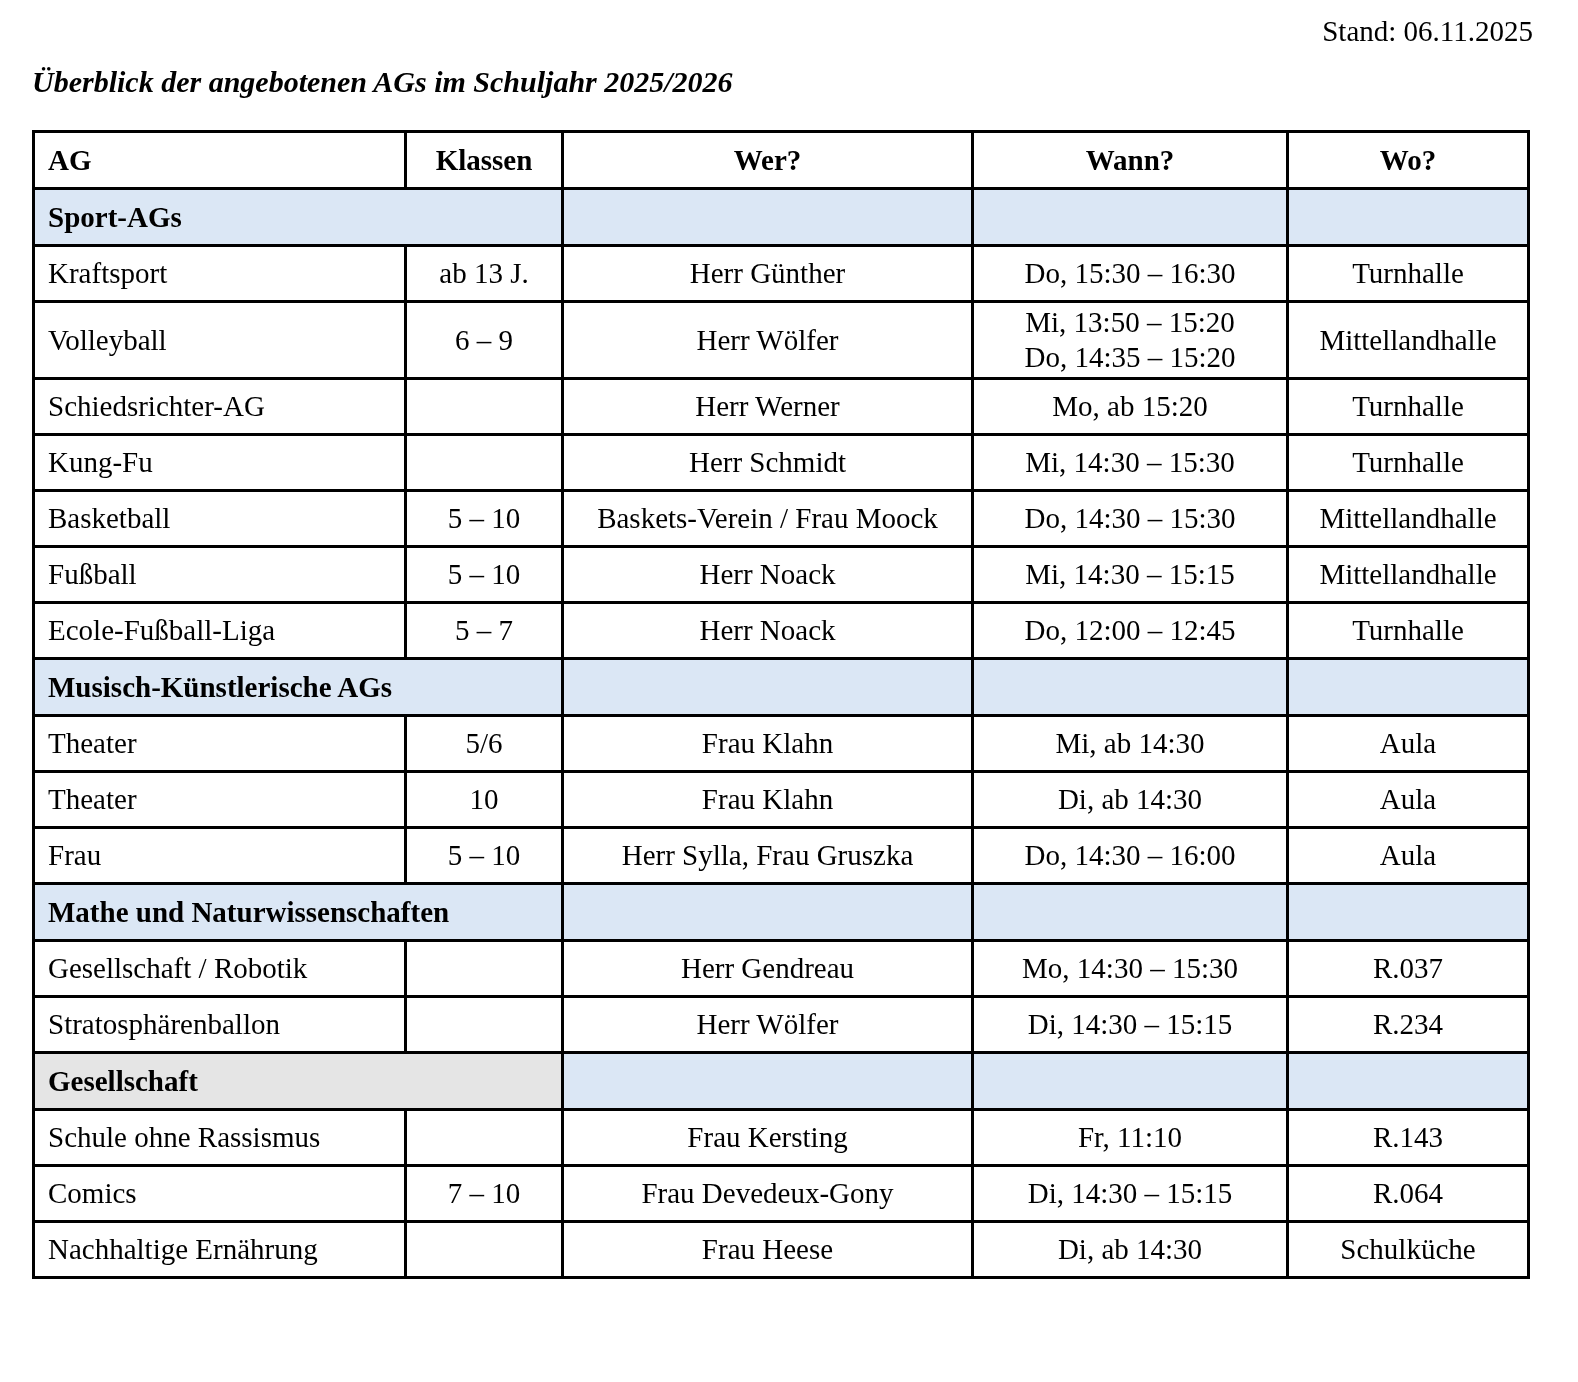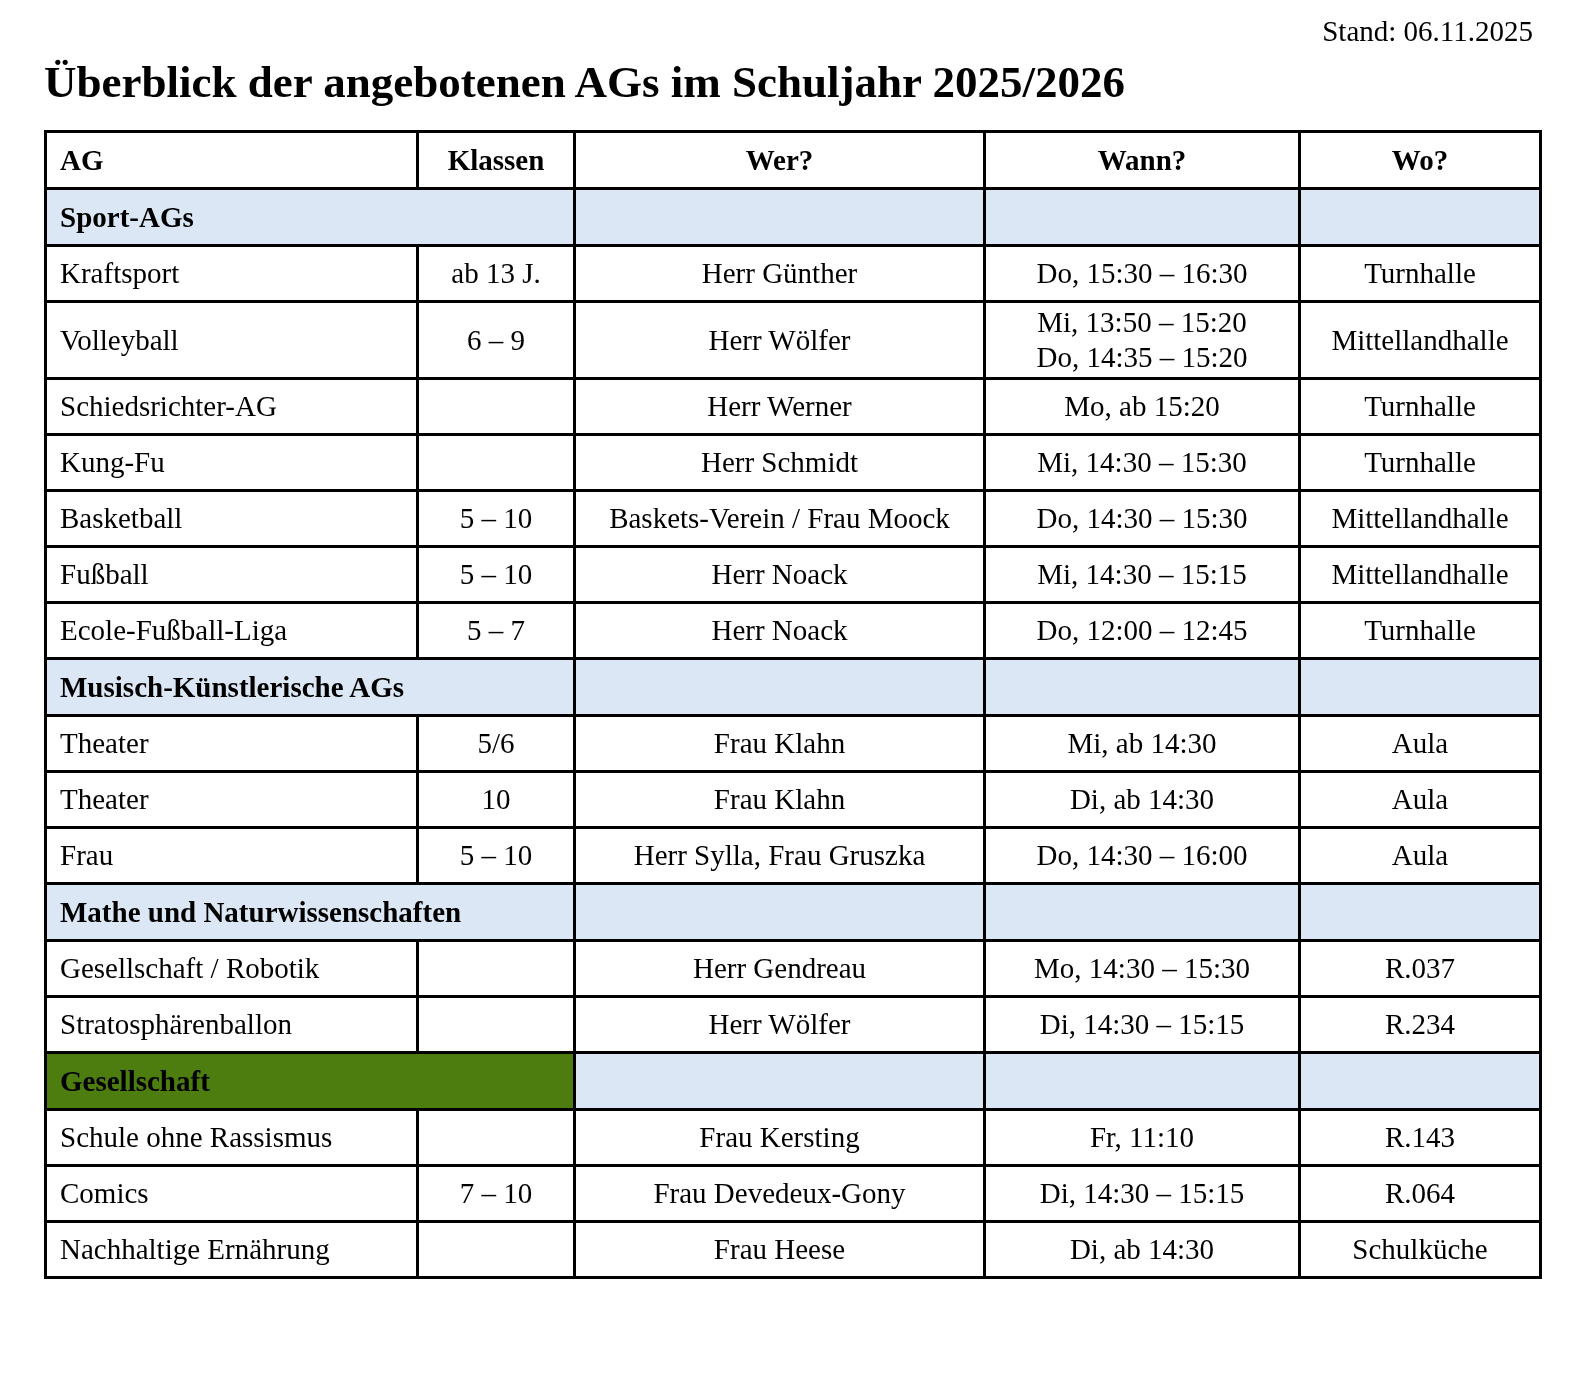--- a/index.html
+++ b/index.html
@@ -8,32 +8,33 @@
     padding: 0;
     background: #ffffff;
     color: #000000;
     font-family: "Liberation Serif", "DejaVu Serif", serif;
   }
   body {
     width: 1578px;
     min-height: 1382px;
   }
   .page {
-    padding: 14px 45px 0 44px;
+    padding: 14px 45px 0 32px;
   }
   .stand {
     text-align: right;
     font-size: 29px;
     line-height: 34px;
   }
   .title {
-    font-size: 45px;
+    font-size: 30px;
     line-height: 48px;
     font-weight: bold;
     margin: 10px 0 0 0;
+    font-style: italic;
   }
   table.ag-table {
     border-collapse: collapse;
     table-layout: fixed;
     width: 1495px;
     margin-top: 24px;
   }
   th, td {
     border: 3px solid #000000;
     font-size: 29px;
@@ -213,21 +214,21 @@
         <tr>
           <td class="cell-left">Stratosphärenballon</td>
           <td></td>
           <td>Herr Wölfer</td>
           <td class="wann-cell">
             <div>Di, 14:30 – 15:15</div>
           </td>
           <td>R.234</td>
         </tr>
         <tr class="section-row">
-          <td class="section-label" colspan="2" style="background: #4d7c0f; margin-top: 24px;">Gesellschaft</td>
+          <td class="section-label" colspan="2" style="background: #e5e5e5; margin-top: 24px;">Gesellschaft</td>
           <td style="background: rgb(219, 231, 245);"></td>
           <td style="background: rgb(219, 231, 245);"></td>
           <td style="background: rgb(219, 231, 245);"></td>
         </tr>
         <tr>
           <td class="cell-left">Schule ohne Rassismus</td>
           <td></td>
           <td>Frau Kersting</td>
           <td class="wann-cell">
             <div>Fr, 11:10</div>

